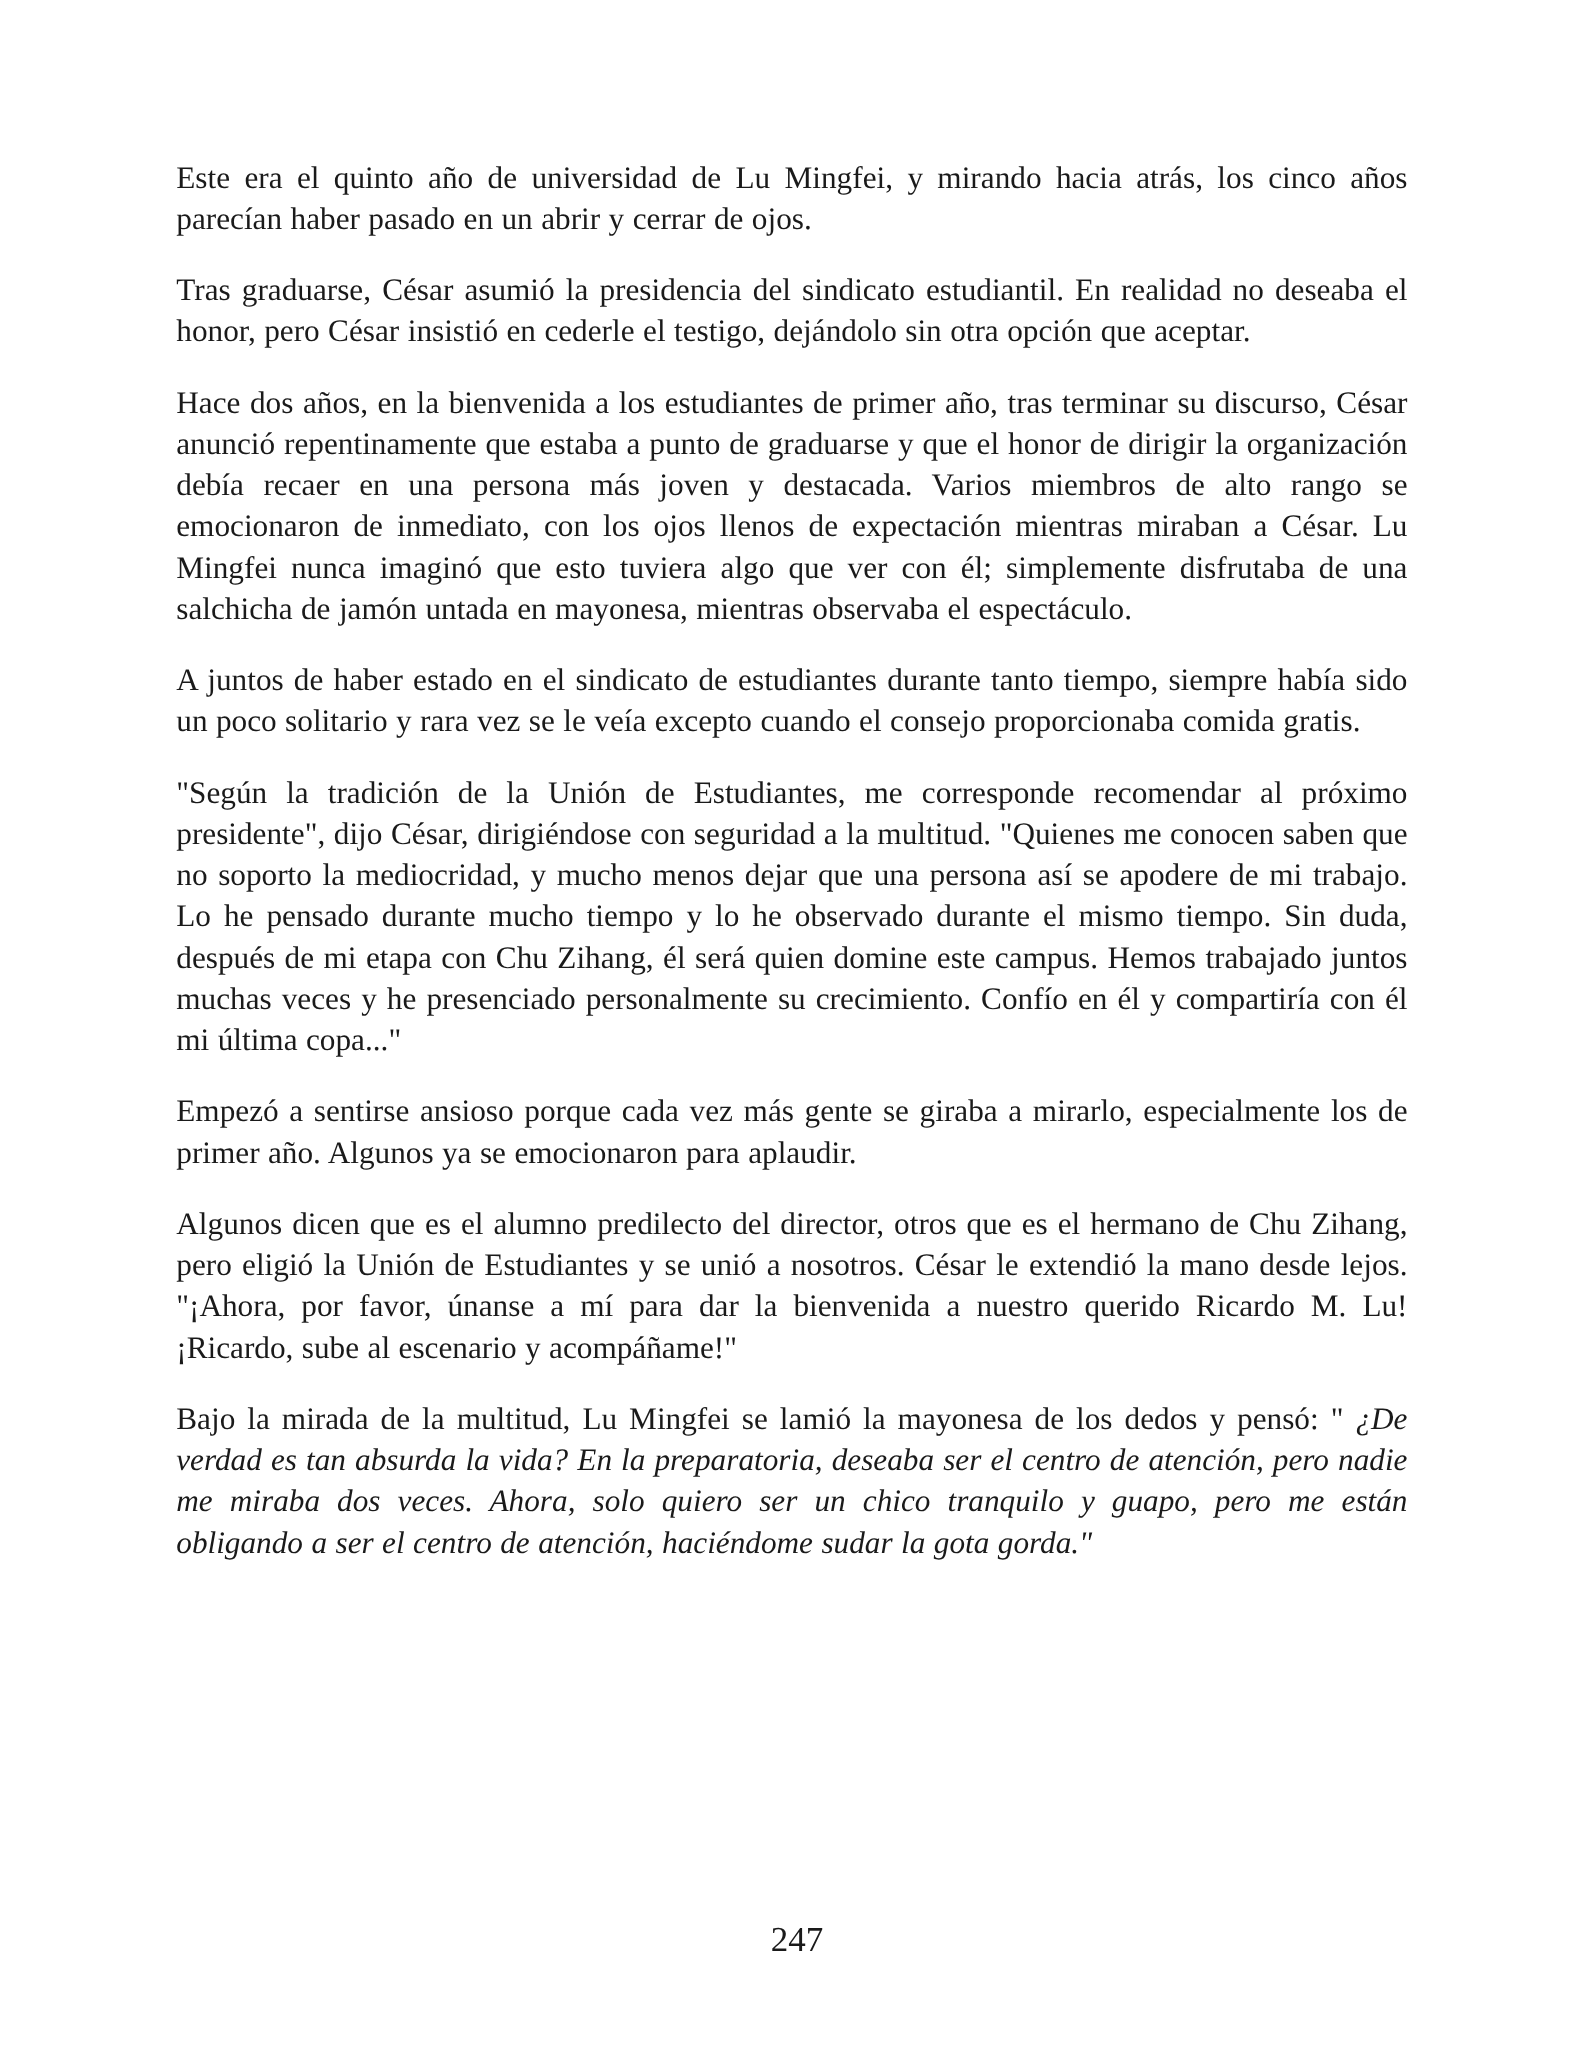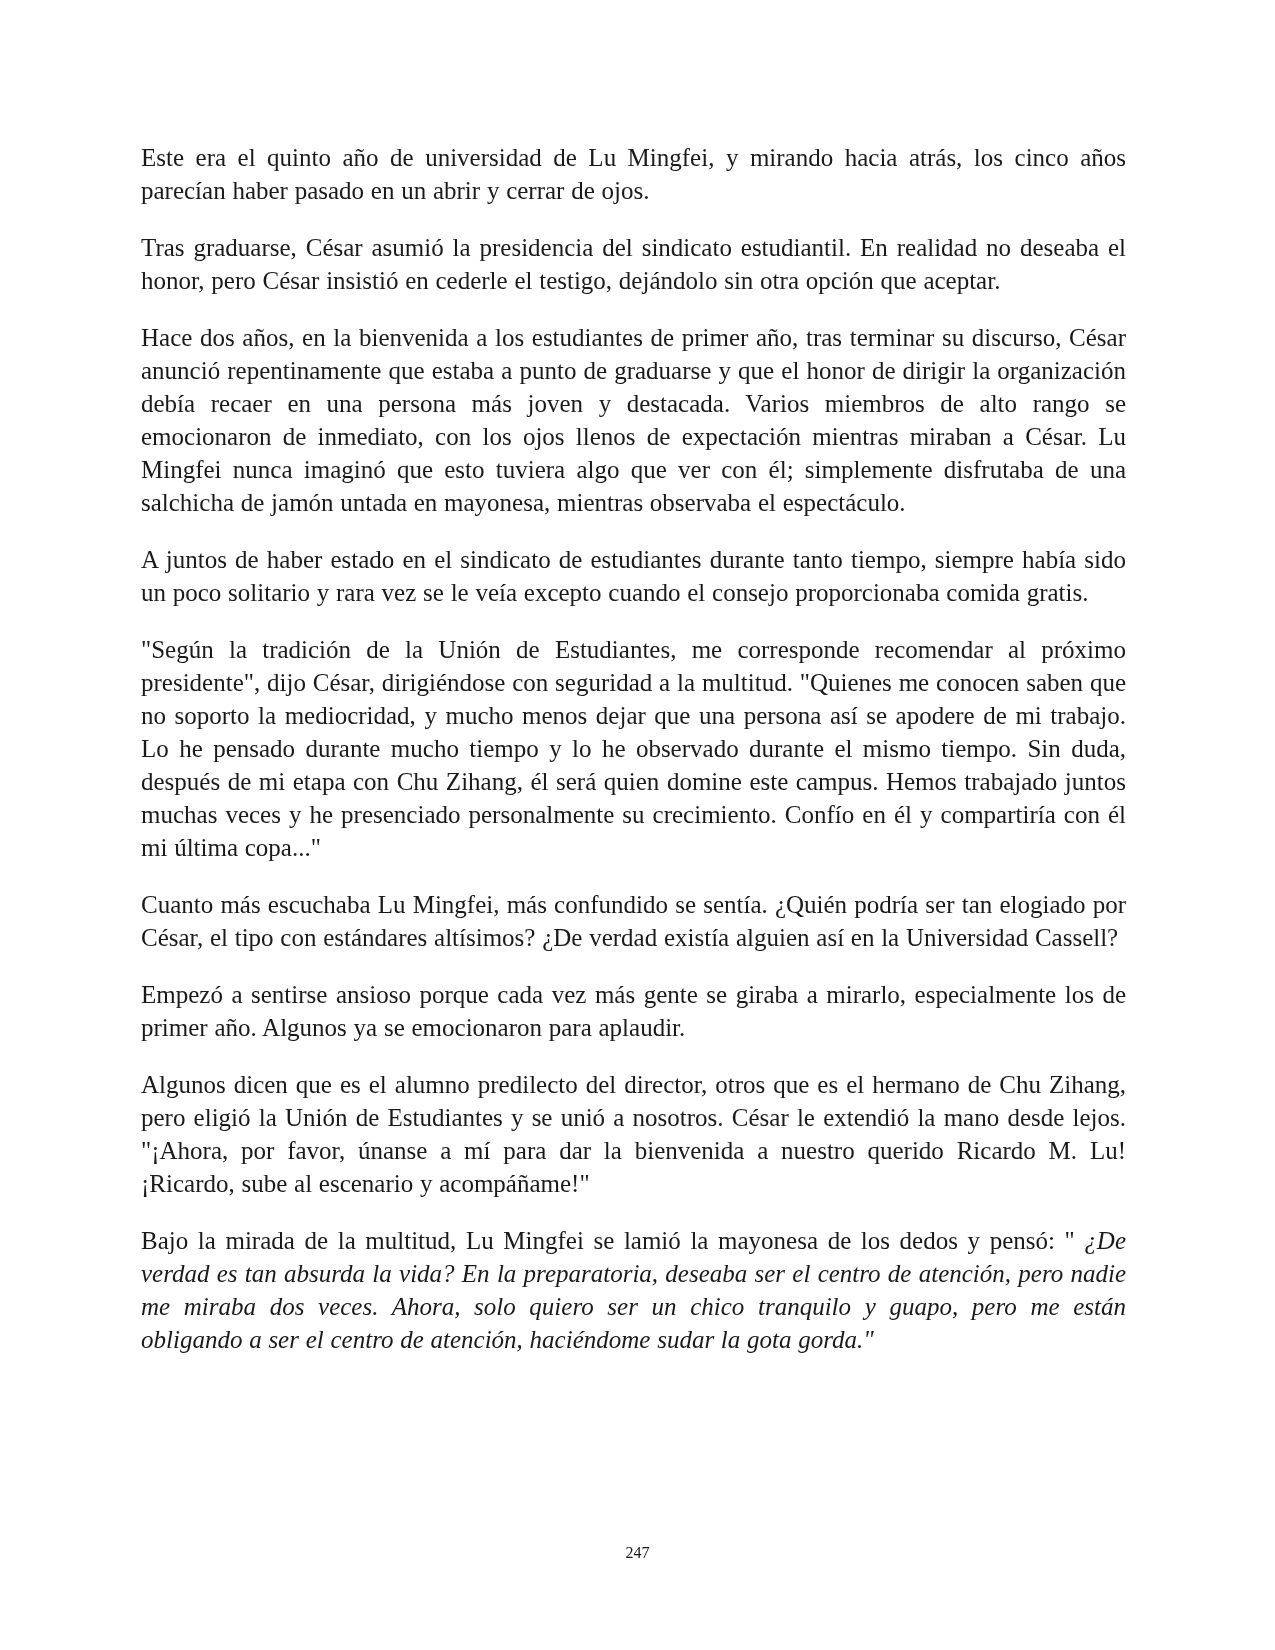--- a/index.html
+++ b/index.html
@@ -10,21 +10,21 @@
     position: relative;
     width: 1275px;
     height: 1650px;
     background: #ffffff;
     color: #1a1a1a;
     overflow: hidden;
   }
 
   .content {
     position: absolute;
-    top: 141px;
+    top: 126px;
     left: 141px;
     width: 985px;
   }
 
   .doc-par {
     font-size: 25px;
     line-height: 33px;
     text-align: justify;
     margin: 0 0 24px 0;
     color: #1a1a1a;
@@ -32,35 +32,34 @@
   }
 
   .italic { font-style: italic; }
 
   .page-footer {
     position: absolute;
     top: 1538px;
     left: 0;
     width: 100%;
     text-align: center;
-    font-size: 16px;
+    font-size: 28px;
     line-height: 30px;
     color: #1a1a1a;
   }
 </style>
 </head>
 <body>
 
 <div class="page">
   <div class="content">
     <p class="doc-par">Este era el quinto año de universidad de Lu Mingfei, y mirando hacia atrás, los cinco años parecían haber pasado en un abrir y cerrar de ojos.</p>
     <p class="doc-par">Tras graduarse, César asumió la presidencia del sindicato estudiantil. En realidad no deseaba el honor, pero César insistió en cederle el testigo, dejándolo sin otra opción que aceptar.</p>
     <p class="doc-par">Hace dos años, en la bienvenida a los estudiantes de primer año, tras terminar su discurso, César anunció repentinamente que estaba a punto de graduarse y que el honor de dirigir la organización debía recaer en una persona más joven y destacada. Varios miembros de alto rango se emocionaron de inmediato, con los ojos llenos de expectación mientras miraban a César. Lu Mingfei nunca imaginó que esto tuviera algo que ver con él; simplemente disfrutaba de una salchicha de jamón untada en mayonesa, mientras observaba el espectáculo.</p>
     <p class="doc-par">A juntos de haber estado en el sindicato de estudiantes durante tanto tiempo, siempre había sido un poco solitario y rara vez se le veía excepto cuando el consejo proporcionaba comida gratis.</p>
     <p class="doc-par">"Según la tradición de la Unión de Estudiantes, me corresponde recomendar al próximo presidente", dijo César, dirigiéndose con seguridad a la multitud. "Quienes me conocen saben que no soporto la mediocridad, y mucho menos dejar que una persona así se apodere de mi trabajo. Lo he pensado durante mucho tiempo y lo he observado durante el mismo tiempo. Sin duda, después de mi etapa con Chu Zihang, él será quien domine este campus. Hemos trabajado juntos muchas veces y he presenciado personalmente su crecimiento. Confío en él y compartiría con él mi última copa..."</p>
-    <p class="doc-par">Cuanto más escuchaba Lu Mingfei, más confundido se sentía. ¿Quién podría ser tan elogiado por César, el tipo con estándares altísimos? ¿De verdad existía alguien así en la Universidad Cassell?</p>
     <p class="doc-par">Empezó a sentirse ansioso porque cada vez más gente se giraba a mirarlo, especialmente los de primer año. Algunos ya se emocionaron para aplaudir.</p>
     <p class="doc-par">Algunos dicen que es el alumno predilecto del director, otros que es el hermano de Chu Zihang, pero eligió la Unión de Estudiantes y se unió a nosotros. César le extendió la mano desde lejos. "¡Ahora, por favor, únanse a mí para dar la bienvenida a nuestro querido Ricardo M. Lu! ¡Ricardo, sube al escenario y acompáñame!"</p>
     <p class="doc-par"><span>Bajo la mirada de la multitud, Lu Mingfei se lamió la mayonesa de los dedos y pensó: " </span><span class="italic">¿De verdad es tan absurda la vida? En la preparatoria, deseaba ser el centro de atención, pero nadie me miraba dos veces. Ahora, solo quiero ser un chico tranquilo y guapo, pero me están obligando a ser el centro de atención, haciéndome sudar la gota gorda."</span></p>
   </div>
 
   <div class="page-footer">247</div>
 </div>
 
 </body></html>

